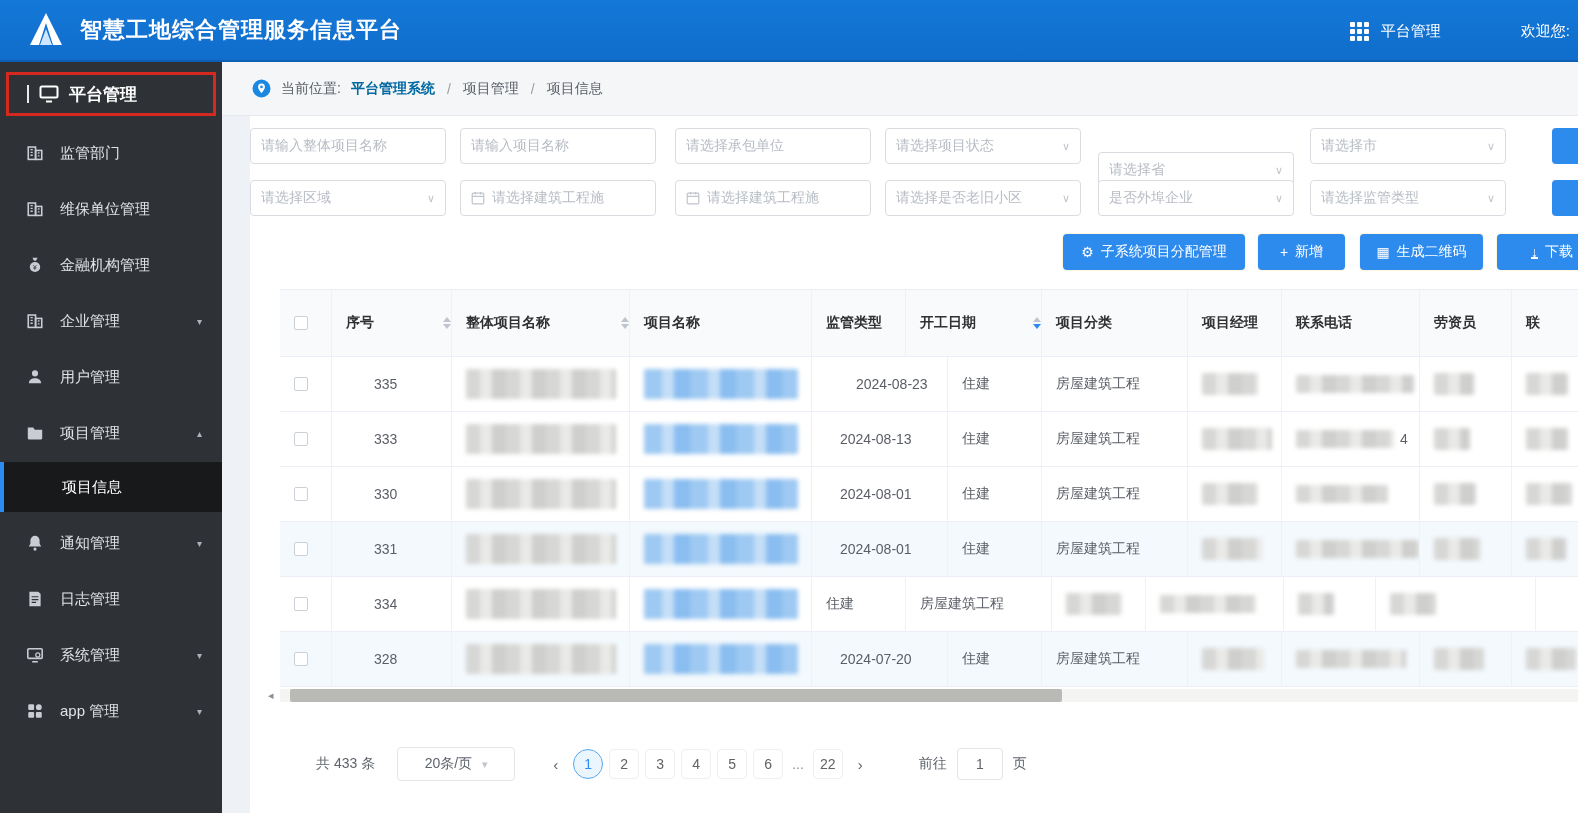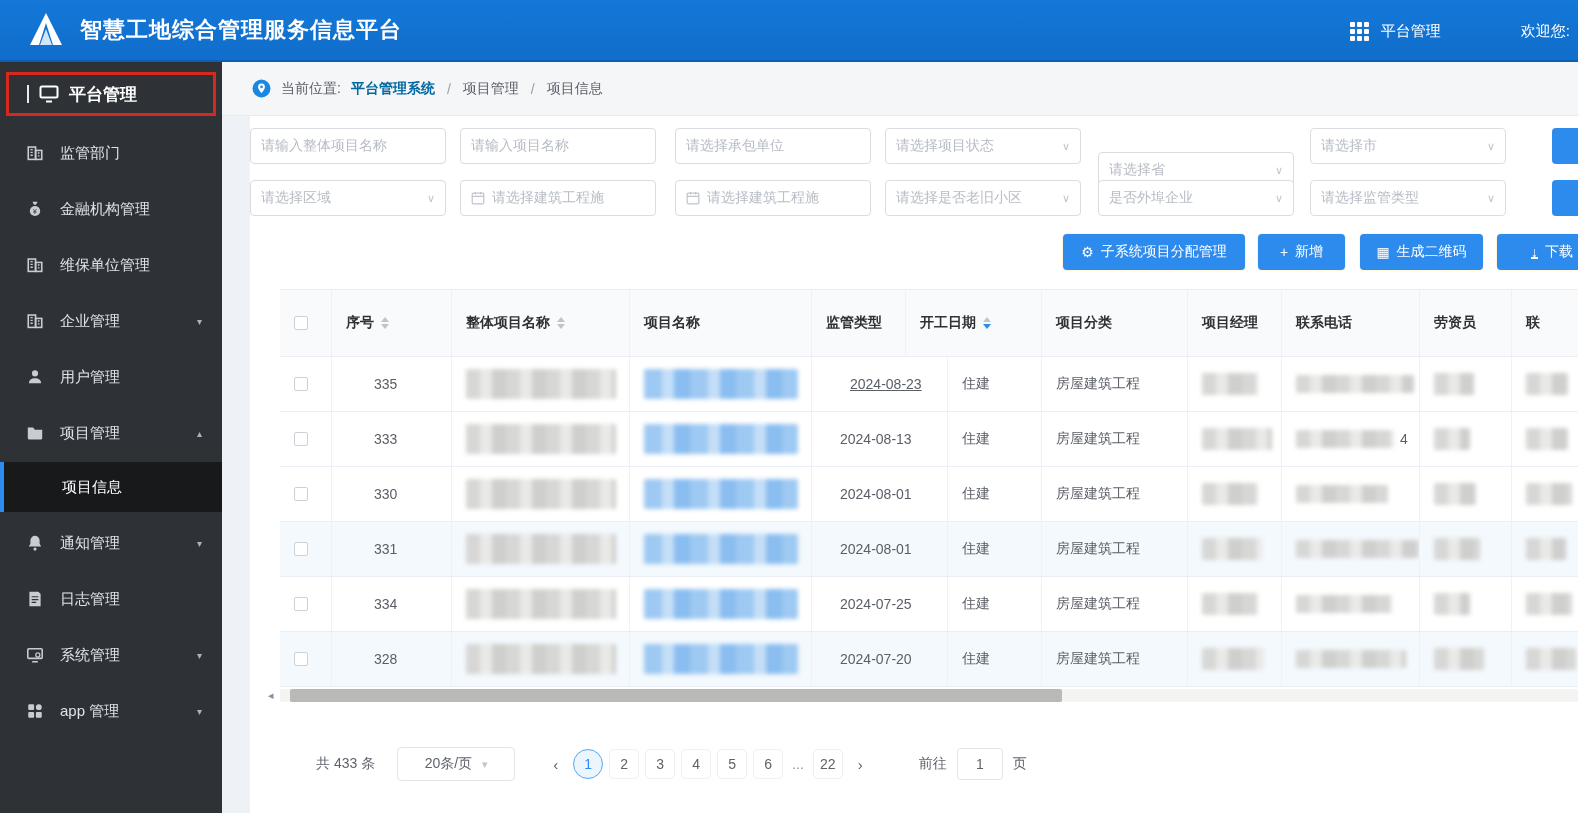--- a/index.html
+++ b/index.html
@@ -60,21 +60,21 @@
 
   
   .tablewrap { position:absolute; left:30px; top:173px; right:0; height:398px; overflow:hidden; }
   .ttable { position:absolute; left:0; top:0; width:1392px; }
   .trow { display:flex; border-bottom:1px solid #ebeef5; }
   .thead { height:68px; background:#f8fafc; border-top:1px solid #ebeef5; }
   .tbody-row { height:55px; background:#fff; }
   .tbody-row.stripe { background:#f3f9fd; }
   .tcell { display:flex; align-items:center; padding-left:14px; font-size:14px; color:#5a5e66;
     border-right:1px solid #eef1f6; overflow:hidden; white-space:nowrap; }
-  .thead .tcell { color:#303133; font-weight:bold; gap:7px; }
+  .thead .tcell { color:#303133; font-weight:bold; gap:7px;justify-content:space-between; }
   .ckbox { width:14px; height:14px; border:1px solid #ccd0d7; border-radius:2px; background:#fff; }
   .sorter { display:flex; flex-direction:column; gap:2px; }
   .sorter i { width:0; height:0; border-left:4px solid transparent; border-right:4px solid transparent; display:block; }
   .sorter .up { border-bottom:5px solid #c0c4cc; }
   .sorter .dn { border-top:5px solid #c0c4cc; }
   .sorter .active { border-top-color:#2d8cf0; }
   .redact { border-radius:2px; filter:blur(2px); }
   .redact.gray { background:repeating-linear-gradient(90deg,#d7d7d5 0 14px,#e9e9e7 14px 26px,#cfcfcd 26px 40px); }
   .redact.blue { background:repeating-linear-gradient(90deg,#9ec9f2 0 18px,#c4def7 18px 30px,#8abdf0 30px 46px); }
   .phone-suffix { margin-left:6px; color:#5a5e66; }
@@ -140,34 +140,34 @@
   <div id="side-items">
       <div class="side-item">
         <svg viewBox="0 0 16 16" fill="none" stroke="currentColor" stroke-width="1.4">
           <rect x="2" y="2.7" width="6.5" height="11"></rect>
           <rect x="8.5" y="5.7" width="5.5" height="8"></rect>
           <path d="M4 5h2M4 7.5h2M4 10h2M10.5 8h1.5M10.5 10.5h1.5" stroke-width="1.2"></path>
         </svg>
         <span>监管部门</span>
       </div>
       <div class="side-item">
+        <svg viewBox="0 0 16 16" fill="none" stroke="currentColor" stroke-width="1.4">
+          <rect x="2" y="2.7" width="6.5" height="11"></rect>
+          <rect x="8.5" y="5.7" width="5.5" height="8"></rect>
+          <path d="M4 5h2M4 7.5h2M4 10h2M10.5 8h1.5M10.5 10.5h1.5" stroke-width="1.2"></path>
+        </svg>
+        <span>维保单位管理</span>
+      </div>
+      <div class="side-item">
         <svg viewBox="0 0 16 16" fill="currentColor">
           <path d="M5.7 1.6h4.6l-1.4 2.6H7.1z"></path>
           <ellipse cx="8" cy="9.8" rx="4.6" ry="4.4"></ellipse>
           <text x="8" y="12" font-size="6" text-anchor="middle" fill="#2e3237">¥</text>
         </svg>
         <span>金融机构管理</span>
-      </div>
-      <div class="side-item">
-        <svg viewBox="0 0 16 16" fill="none" stroke="currentColor" stroke-width="1.4">
-          <rect x="2" y="2.7" width="6.5" height="11"></rect>
-          <rect x="8.5" y="5.7" width="5.5" height="8"></rect>
-          <path d="M4 5h2M4 7.5h2M4 10h2M10.5 8h1.5M10.5 10.5h1.5" stroke-width="1.2"></path>
-        </svg>
-        <span>维保单位管理</span>
       </div>
       <div class="side-item">
         <svg viewBox="0 0 16 16" fill="none" stroke="currentColor" stroke-width="1.4">
           <rect x="2" y="2.7" width="6.5" height="11"></rect>
           <rect x="8.5" y="5.7" width="5.5" height="8"></rect>
           <path d="M4 5h2M4 7.5h2M4 10h2M10.5 8h1.5M10.5 10.5h1.5" stroke-width="1.2"></path>
         </svg>
         <span>企业管理</span>
         <span class="side-arrow">▾</span>
       </div>
@@ -375,21 +375,21 @@
             <div class="tcell" style="width: 120px;">
               <span style="margin-left:28px;">335</span>
             </div>
             <div class="tcell" style="width: 178px;">
               <span class="redact gray" style="width:150px;height:30px;"></span>
             </div>
             <div class="tcell" style="width: 182px;">
               <span class="redact blue" style="width:154px;height:30px;"></span>
             </div>
             <div class="tcell" style="width: 136px;">
-              <span style="margin-left:24px;text-decoration:underline;">2024-08-23</span>
+              <span style="margin-left:30px;">2024-08-23</span>
             </div>
             <div class="tcell" style="width: 94px;">
               <span>住建</span>
             </div>
             <div class="tcell" style="width: 146px;">
               <span>房屋建筑工程</span>
             </div>
             <div class="tcell" style="width: 94px;">
               <span class="redact gray" style="width:56px;height:22px;"></span>
             </div>
@@ -514,23 +514,20 @@
               <span class="ckbox"></span>
             </div>
             <div class="tcell" style="width: 120px;">
               <span style="margin-left:28px;">334</span>
             </div>
             <div class="tcell" style="width: 178px;">
               <span class="redact gray" style="width:150px;height:30px;"></span>
             </div>
             <div class="tcell" style="width: 182px;">
               <span class="redact blue" style="width:154px;height:30px;"></span>
-            </div>
-            <div class="tcell" style="width: 136px;">
-              <span style="margin-left:14px;">2024-07-25</span>
             </div>
             <div class="tcell" style="width: 94px;">
               <span>住建</span>
             </div>
             <div class="tcell" style="width: 146px;">
               <span>房屋建筑工程</span>
             </div>
             <div class="tcell" style="width: 94px;">
               <span class="redact gray" style="width:56px;height:22px;"></span>
             </div>

